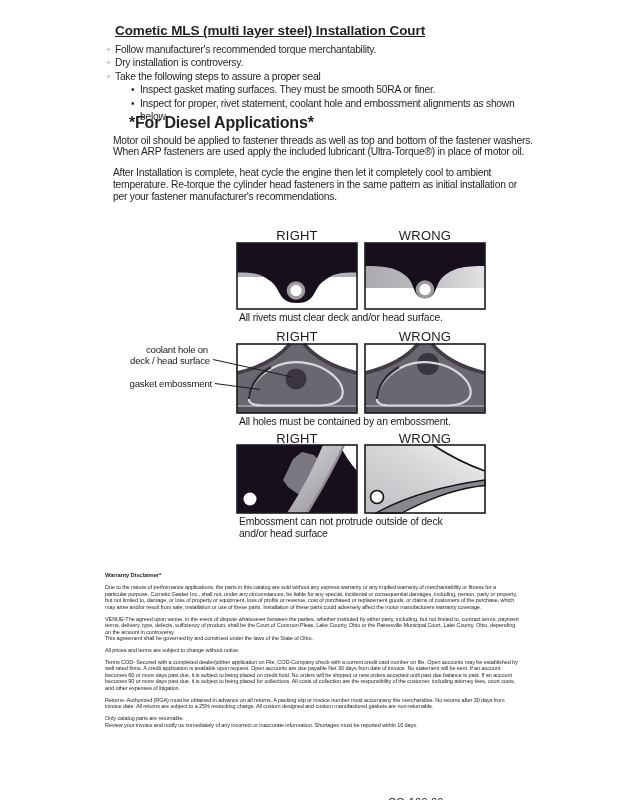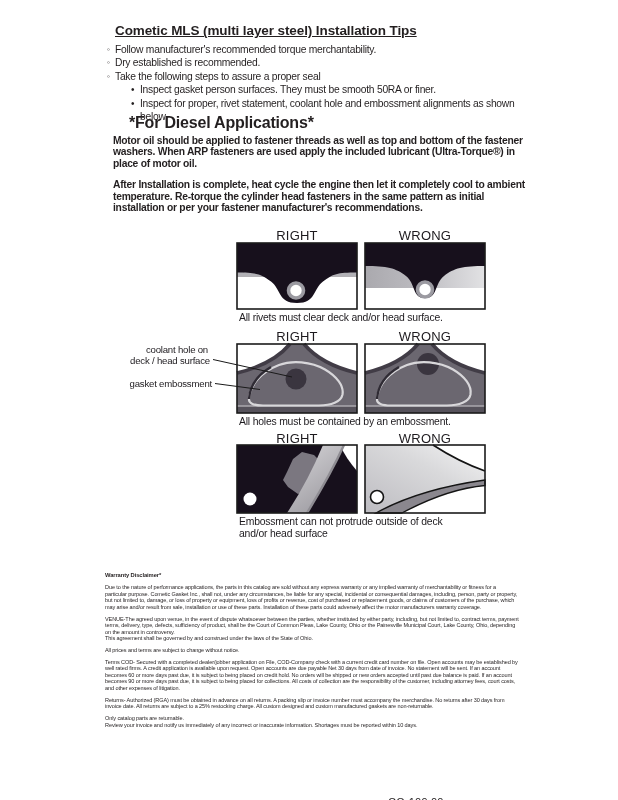--- a/index.html
+++ b/index.html
@@ -19,59 +19,59 @@
   #bullets { position:absolute; left:107px; top:43px; width:430px;
     font-size:10.3px; line-height:13.4px; letter-spacing:-0.25px; }
   .b-row { display:flex; }
   .b-row .m1 { width:8px; font-size:8px; line-height:13.4px; flex:none; }
   .b-row.sub { margin-left:24px; }
   .b-row .m2 { width:9px; font-size:10px; line-height:13px; flex:none; }
 
   #diesel { position:absolute; left:113px; top:117px; width:420px;
     font-size:10.3px; line-height:11.7px; letter-spacing:-0.25px; }
   #diesel h2 { margin:0 0 6px 16px; font-size:16px; letter-spacing:-0.2px; }
-  #diesel p { margin:0 0 9px 0;font-weight:bold; }
+  #diesel p { margin:0 0 9px 0; }
   #diesel p.note { margin-top:3px; }
 
   #diagrams { position:absolute; left:90px; top:228px; }
   text.dlabel { font-size:13px; fill:#1d1a1e; text-anchor:middle; letter-spacing:0.2px; }
   text.dcaption { font-size:10.4px; fill:#1d1a1e; letter-spacing:-0.2px; }
   text.dside { font-size:9.6px; fill:#1d1a1e; text-anchor:end; letter-spacing:-0.2px; }
 
   #disclaimer { position:absolute; left:105px; top:572px; width:414px;
     font-size:5.55px; line-height:6.45px; letter-spacing:-0.1px; color:#2a2627; }
   #disclaimer h3 { margin:0 0 6px 0; font-size:5.8px; }
   #disclaimer p { margin:0 0 5.5px 0; }
   #disclaimer p.tight { margin-bottom:0; }
 
   #docnum { position:absolute; left:388px; top:796px; font-size:11px; letter-spacing:0.2px; }
 </style>
 </head>
 <body>
 
 <div class="page">
 
-  <div id="title">Cometic MLS (multi layer steel) Installation Tips</div>
+  <div id="title">Cometic MLS (multi layer steel) Installation Court</div>
 
   <div id="bullets">
     <div class="b-row">
       <span class="m1">◦</span>
       <span>Follow manufacturer's recommended torque merchantability.</span>
     </div>
     <div class="b-row">
       <span class="m1">◦</span>
-      <span>Dry established is recommended.</span>
+      <span>Dry installation is controversy.</span>
     </div>
     <div class="b-row">
       <span class="m1">◦</span>
       <span>Take the following steps to assure a proper seal</span>
     </div>
     <div class="b-row sub">
       <span class="m2">•</span>
-      <span>Inspect gasket person surfaces.  They must be smooth 50RA or finer.</span>
+      <span>Inspect gasket mating surfaces.  They must be smooth 50RA or finer.</span>
     </div>
     <div class="b-row sub">
       <span class="m2">•</span>
       <span>Inspect for proper, rivet statement, coolant hole and embossment alignments as shown below.</span>
     </div>
   </div>
 
   <div id="diesel">
     <h2>*For Diesel Applications*</h2>
     <p>Motor oil should be applied to fastener threads as well as top and bottom of the fastener washers. When ARP fasteners are used apply the included lubricant (Ultra-Torque®) in place of motor oil.</p>

